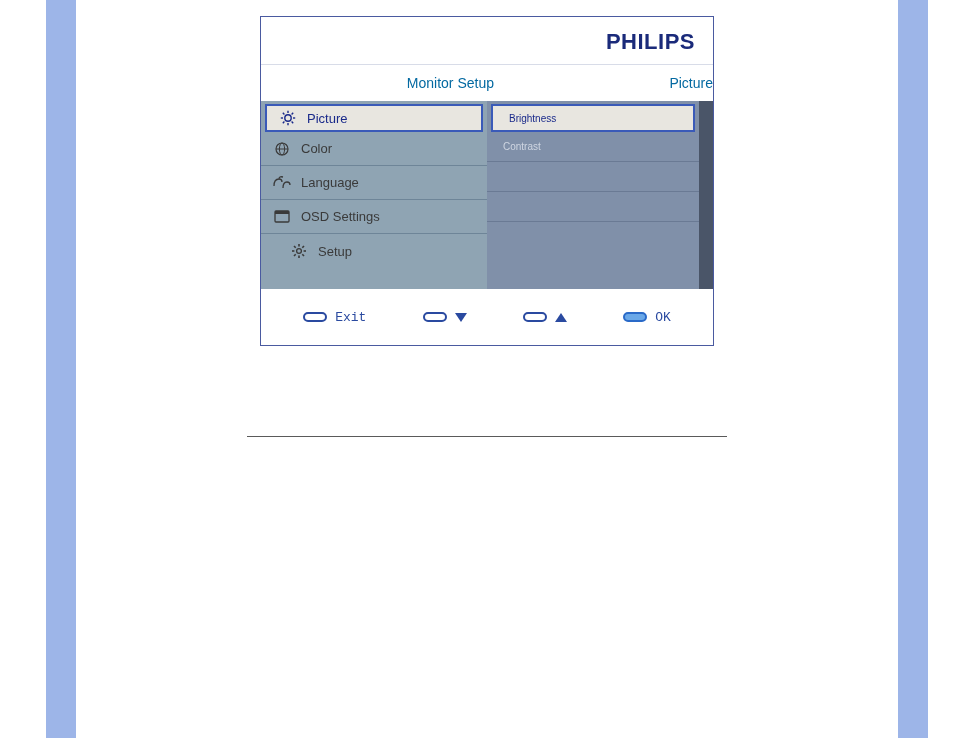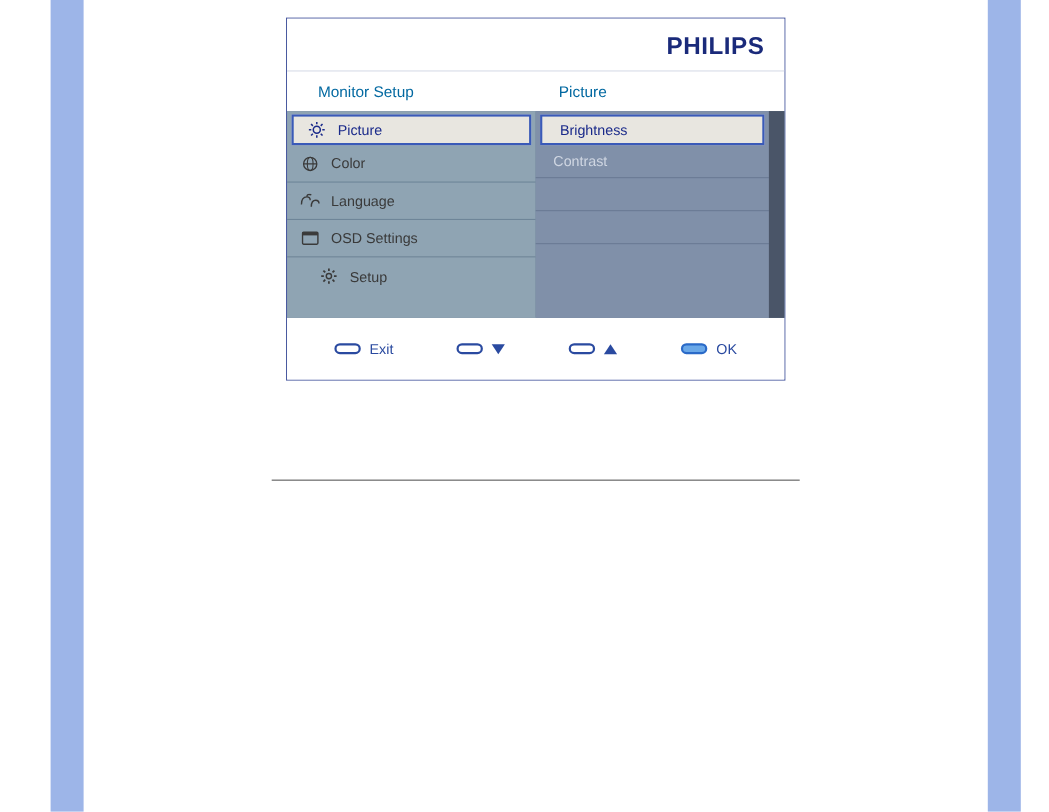--- a/index.html
+++ b/index.html
@@ -21,20 +21,21 @@
   }
   .side-left { left: 46px; }
   .side-right { right: 26px; }
 
   .content-area {
     position: absolute;
     left: 76px;
     right: 56px;
     top: 0;
     padding-top: 16px;
+    text-align: right;
   }
 
   .osd-panel {
     width: 454px;
     margin: 0 auto;
     border: 1px solid #4a5aa0;
     background: #ffffff;
   }
 
   .brand-bar {
@@ -119,21 +120,21 @@
     justify-content: center;
     color: #3a3a3a;
   }
   .left-col .menu-row.selected .ico { color: #1a2a8a; }
 
   .sub-row {
     height: 30px;
     display: flex;
     align-items: center;
     padding-left: 16px;
-    font-size: 13px;
+    font-size: 10px;
     border-bottom: 1px solid #6a7a94;
     color: #cfd6e2;
     margin-right: 14px;
   }
   .sub-row.selected {
     background: #e8e6e0;
     color: #1a2a8a;
     margin: 3px 18px 0 4px;
     height: 28px;
     border: 2px solid #3a5ab8;
@@ -148,20 +149,21 @@
     align-items: center;
     justify-content: space-around;
     padding: 0 14px;
   }
   .nav-btn {
     display: flex;
     align-items: center;
     gap: 8px;
     font-size: 13px;
     color: #2a4aa0;
+    font-family: Liberation Mono, monospace;
   }
   .pill {
     width: 24px;
     height: 10px;
     border: 2px solid #2a4aa0;
     border-radius: 6px;
     background: #ffffff;
   }
   .pill.filled { background: #6aa8e8; border-color: #2a6ac8; }
   .arrow-down {

